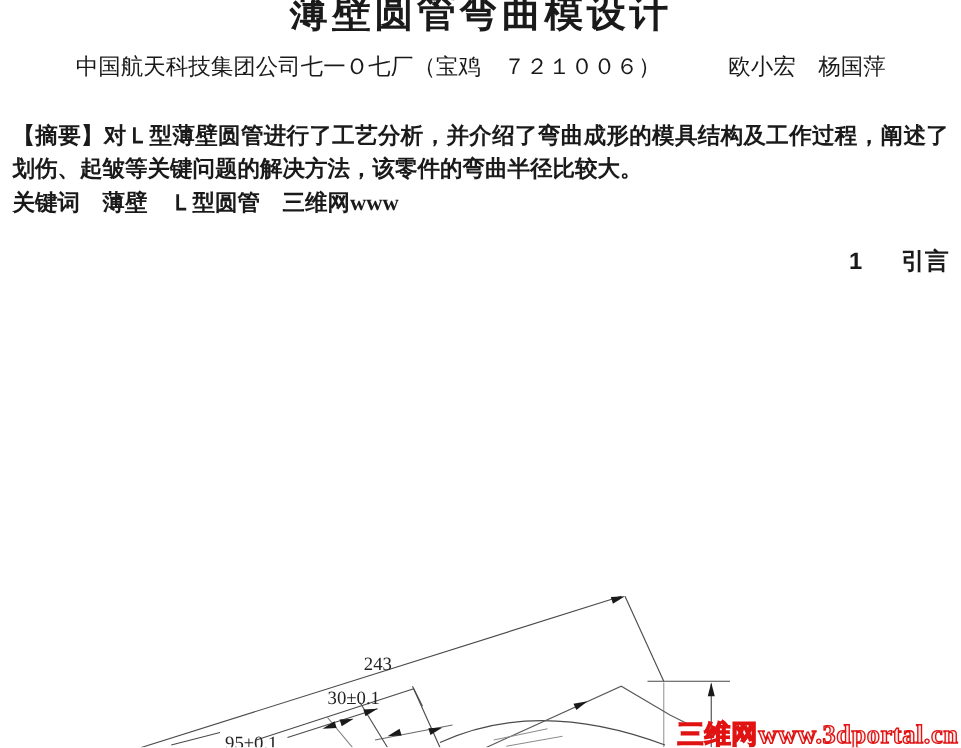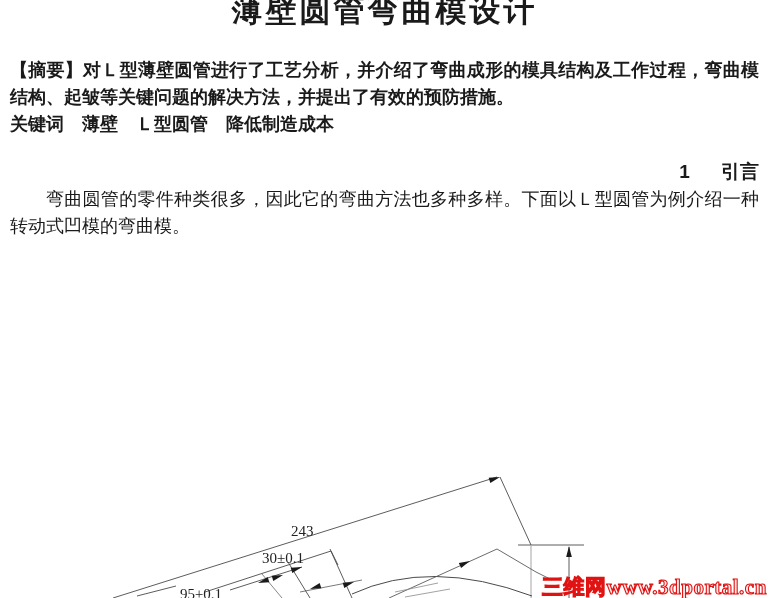--- a/index.html
+++ b/index.html
@@ -44,30 +44,30 @@
   .dimtext{font-size:15px;fill:#222;}
   .wm{font-size:21px;font-weight:bold;letter-spacing:0.5px;}
 </style>
 </head>
 <body>
 
 <div class="doc">
 
   <div class="title">薄壁圆管弯曲模设计</div>
 
+  <div class="byline">中国航天科技集团公司七一Ｏ七厂（宝鸡　７２１００６）　　　欧小宏　杨国萍</div>
 
-  <div class="abstract">【摘要】对Ｌ型薄壁圆管进行了工艺分析，并介绍了弯曲成形的模具结构及工作过程，弯曲模结构、起皱等关键问题的解决方法，并提出了有效的预防措施。</div>
+  <div class="abstract">【摘要】对Ｌ型薄壁圆管进行了工艺分析，并介绍了弯曲成形的模具结构及工作过程，阐述了划伤、起皱等关键问题的解决方法，该零件的弯曲半径比较大。</div>
 
-  <div class="keywords">关键词　薄壁　Ｌ型圆管　降低制造成本</div>
+  <div class="keywords">关键词　薄壁　Ｌ型圆管　三维网www</div>
 
   <div class="sec-h h1">
     <span class="num">1</span>
     <span class="txt">引言</span>
   </div>
-  <p class="para">弯曲圆管的零件种类很多，因此它的弯曲方法也多种多样。下面以Ｌ型圆管为例介绍一种转动式凹模的弯曲模。</p>
 
 
 </div>
 
 <div class="figure">
   <svg width="769" height="142" viewBox="0 456 769 142" xmlns="http://www.w3.org/2000/svg">
 
     <g stroke="#4a4a4a" stroke-width="0.9" fill="none">
 
       <line x1="113" y1="598" x2="497" y2="477"></line>

